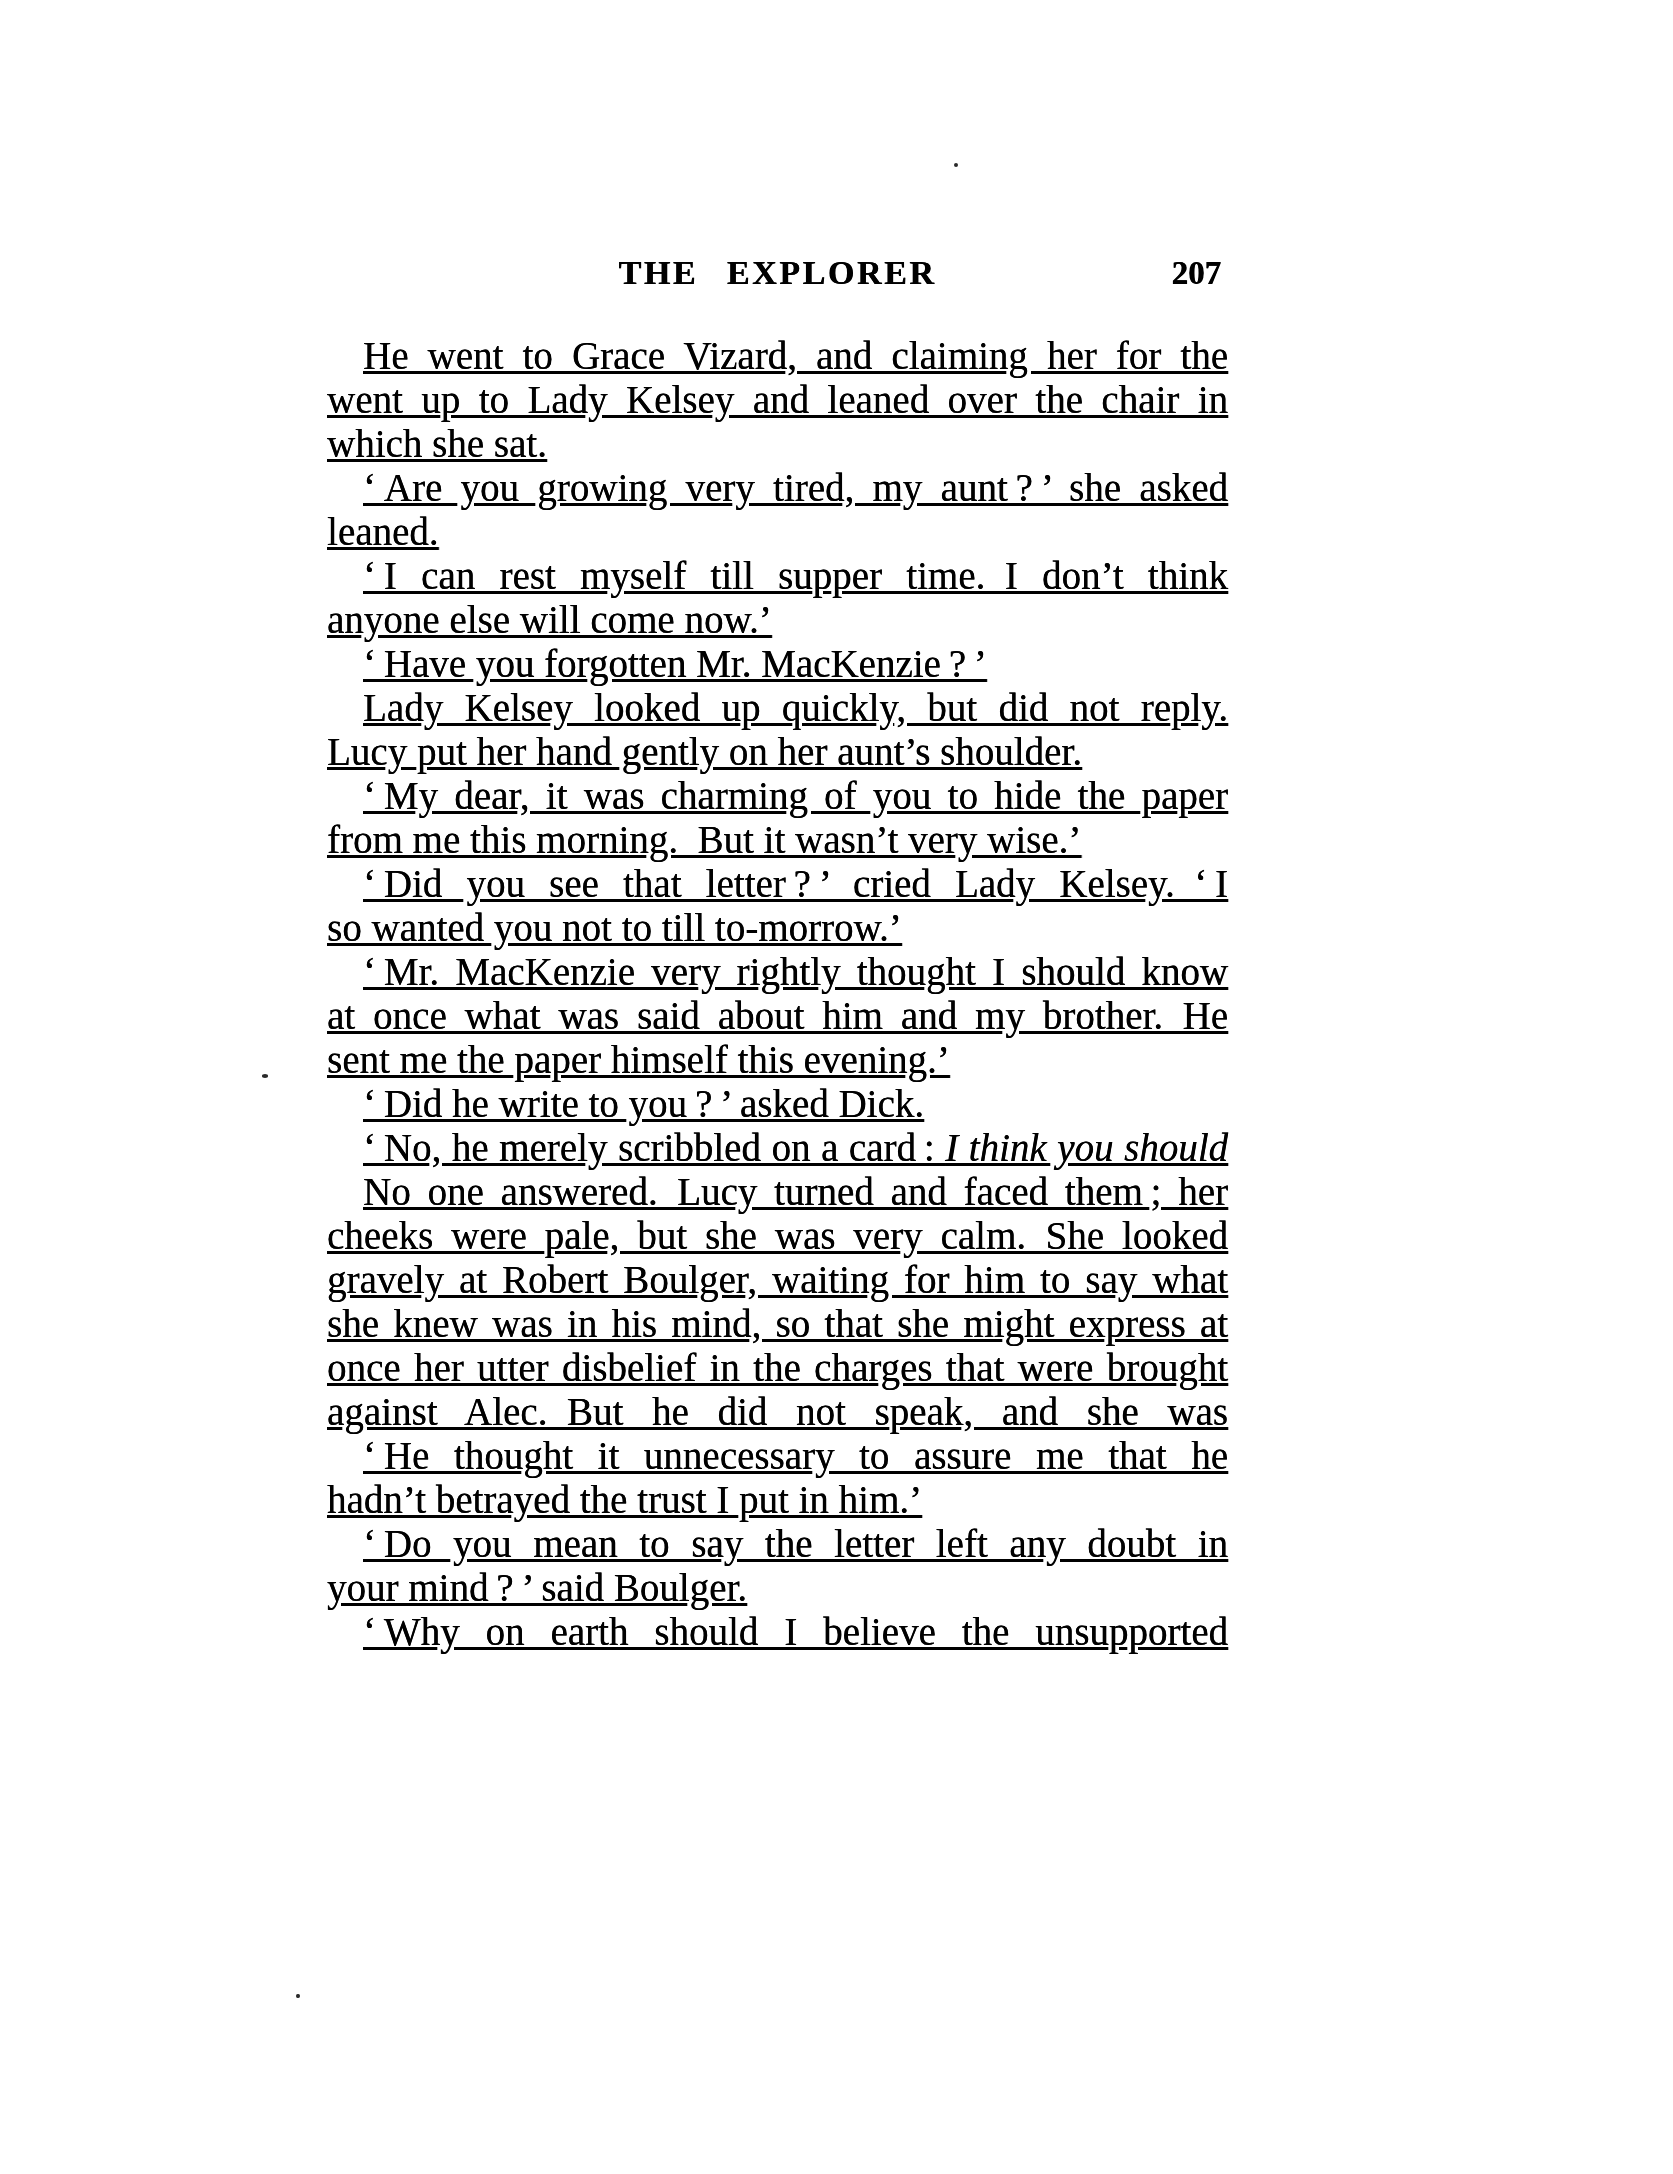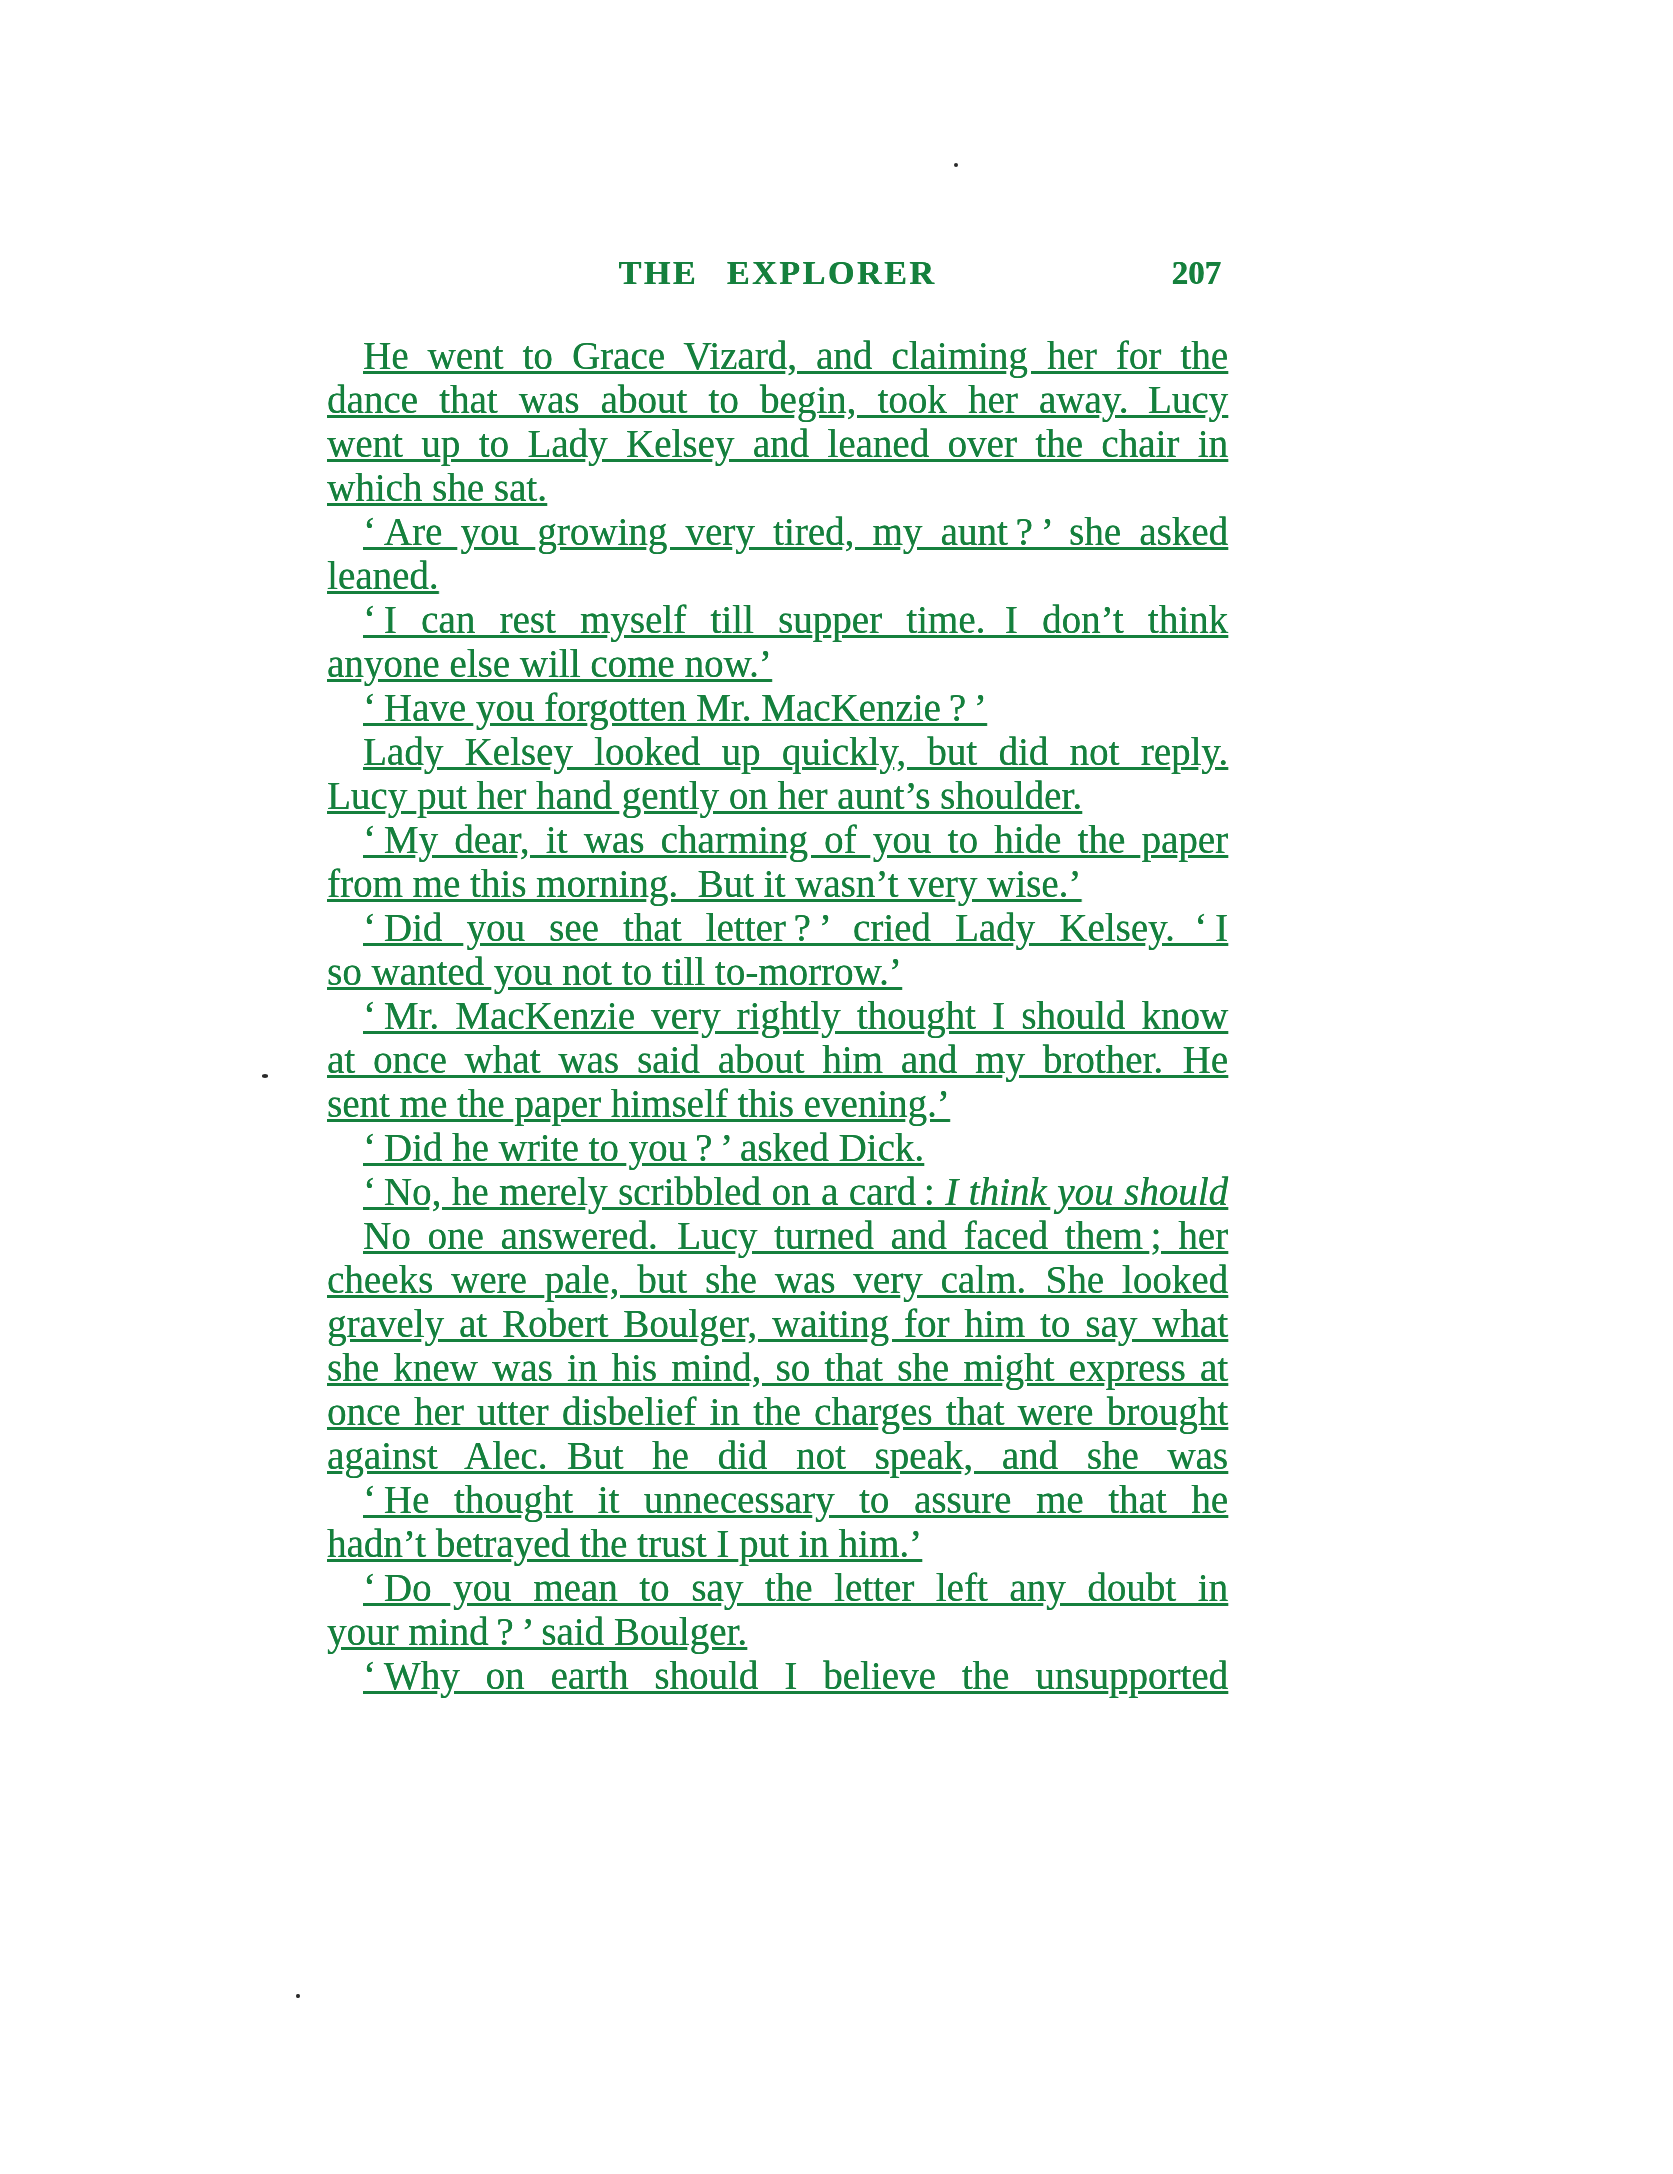--- a/index.html
+++ b/index.html
@@ -5,21 +5,21 @@
   html, body {
     margin: 0;
     padding: 0;
     background: #ffffff;
   }
   .page {
     position: relative;
     width: 1673px;
     height: 2136px;
     background: #ffffff;
-    color: #15803d;
+    color: #000000;
     font-family: "Liberation Serif", "DejaVu Serif", serif;
     overflow: hidden;
   }
   .page-header {
     position: absolute;
     left: 327px;
     top: 253px;
     width: 901px;
     height: 44px;
   }
@@ -81,21 +81,20 @@
 <body>
 
 <div class="page">
   <div class="page-header">
     <div class="running-title">THE EXPLORER</div>
     <div class="page-number">207</div>
   </div>
 
   <div class="body-text" id="body-text">
       <div class="line indent just"><span class="run">He went to Grace Vizard, and claiming her for the</span></div>
-      <div class="line just"><span class="run">dance that was about to begin, took her away. Lucy</span></div>
       <div class="line just"><span class="run">went up to Lady Kelsey and leaned over the chair in</span></div>
       <div class="line"><span class="run">which she sat.</span></div>
       <div class="line indent just"><span class="run">‘ Are you growing very tired, my aunt ? ’ she asked</span></div>
       <div class="line"><span class="run">leaned.</span></div>
       <div class="line indent just"><span class="run">‘ I can rest myself till supper time. I don’t think</span></div>
       <div class="line"><span class="run">anyone else will come now.’</span></div>
       <div class="line indent"><span class="run">‘ Have you forgotten Mr. MacKenzie ? ’</span></div>
       <div class="line indent just"><span class="run">Lady Kelsey looked up quickly, but did not reply.</span></div>
       <div class="line"><span class="run">Lucy put her hand gently on her aunt’s shoulder.</span></div>
       <div class="line indent just"><span class="run">‘ My dear, it was charming of you to hide the paper</span></div>

